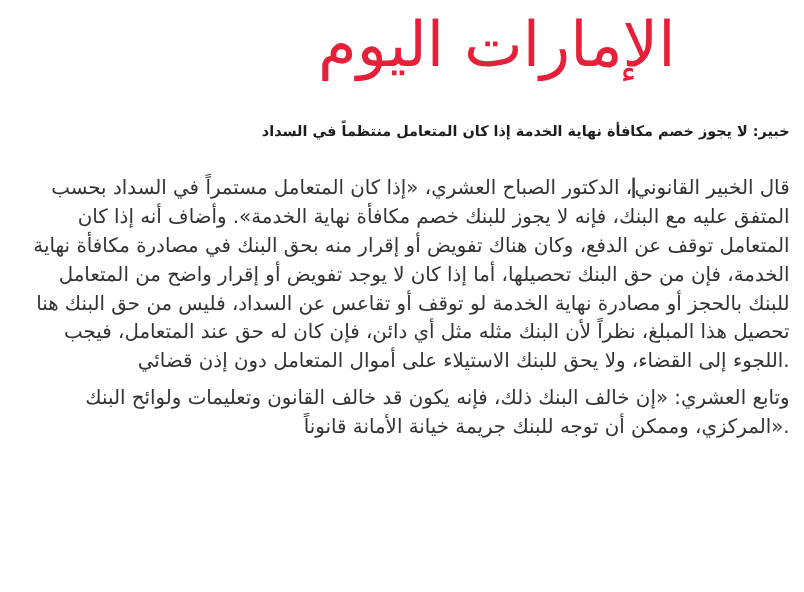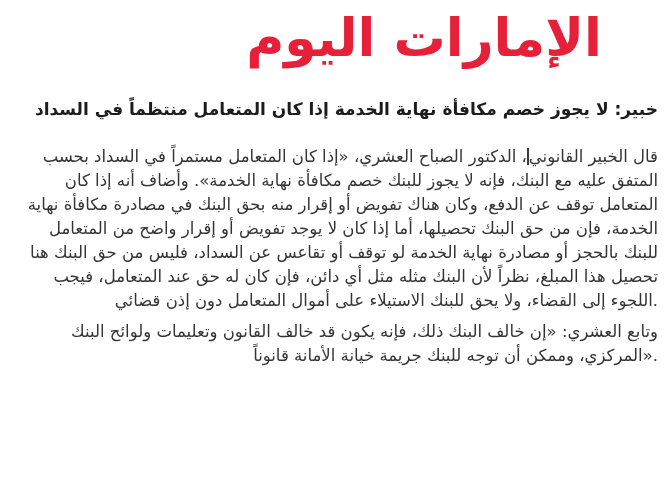--- a/index.html
+++ b/index.html
@@ -15,35 +15,35 @@
     background: #ffffff;
     font-family: "DejaVu Sans", sans-serif;
   }
   .masthead {
     padding-top: 2px;
     text-align: center;
   }
   .logo {
     display: inline-block;
     position: relative;
-    left: 89px;              
+    left: 79px;              
     color: #e62039;
     font-size: 52px;
     line-height: 72px;
-    font-weight: bold;
+    font-weight: normal;
     letter-spacing: 0px;
     white-space: nowrap;
     direction: rtl;
   }
   .headline {
     margin: 22px 0 0 0;
     padding: 0 12px 0 8px;
     direction: ltr;          
     text-align: right;
-    font-size: 17px;
+    font-size: 12px;
     line-height: 26px;
     font-weight: bold;
     color: #1c1c1c;
   }
   .article-body {
     margin-top: 23px;
     padding: 0 12px 0 20px;
   }
   .para {
     margin: 0;

